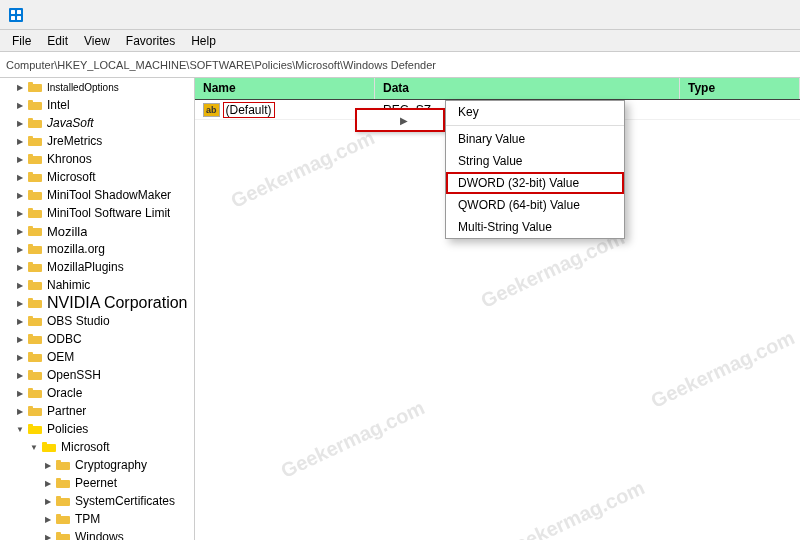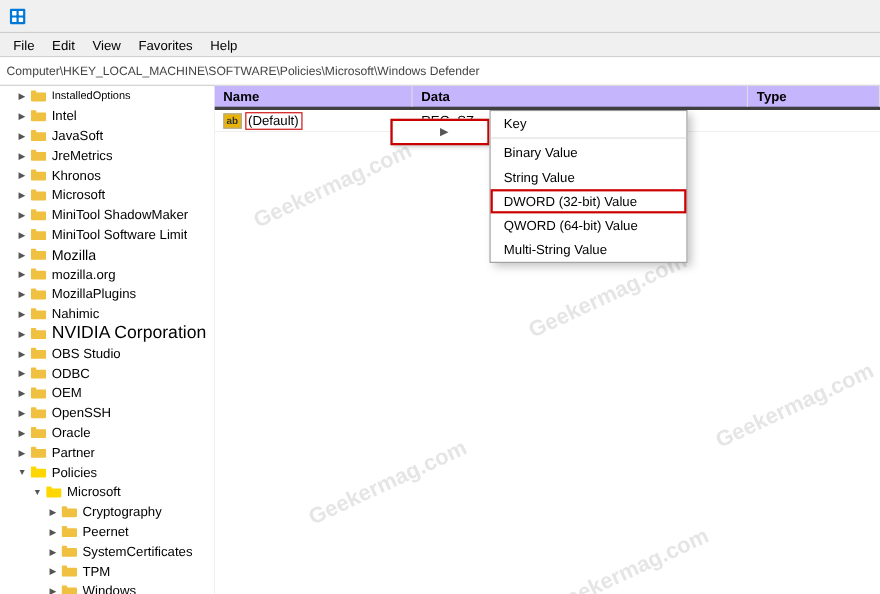--- a/index.html
+++ b/index.html
@@ -129,22 +129,22 @@
       flex: 1;
       background: white;
       position: relative;
       overflow: hidden;
     }
 
     
     .col-header {
       display: flex;
       height: 22px;
-      border-bottom: 3px solid #404040;
-      background: #c4b5fd;
+      border-bottom: 1px solid #404040;
+      background: #86efac;
     }
     .col-header-cell {
       padding: 3px 8px;
       font-size: 12px;
       font-weight: 600;
       border-right: 1px solid #ddd;
     }
     .col-name { width: 180px; }
     .col-type { width: 120px; }
     .col-data { flex: 1; }
@@ -311,21 +311,21 @@
       </div>
       <div class="tree-item" style="padding-left: 14px;">
         <span class="expand-btn">▶</span>
         <span class="folder-icon">
           <svg viewBox="0 0 14 12" xmlns="http://www.w3.org/2000/svg">
     <rect x="0" y="3" width="14" height="8" rx="1" fill="#f0c040"></rect>
     <rect x="0" y="1" width="5" height="3" rx="1" fill="#f0c040"></rect>
 
   </svg>
         </span>
-        <span style="font-size: 12px; overflow: hidden; text-overflow: ellipsis; white-space: nowrap;">JavaSoft</span>
+        <span style="font-size: 12px; overflow: hidden; text-overflow: ellipsis; white-space: nowrap; font-style: italic;">JavaSoft</span>
       </div>
       <div class="tree-item" style="padding-left: 14px;">
         <span class="expand-btn">▶</span>
         <span class="folder-icon">
           <svg viewBox="0 0 14 12" xmlns="http://www.w3.org/2000/svg">
     <rect x="0" y="3" width="14" height="8" rx="1" fill="#f0c040"></rect>
     <rect x="0" y="1" width="5" height="3" rx="1" fill="#f0c040"></rect>
 
   </svg>
         </span>

